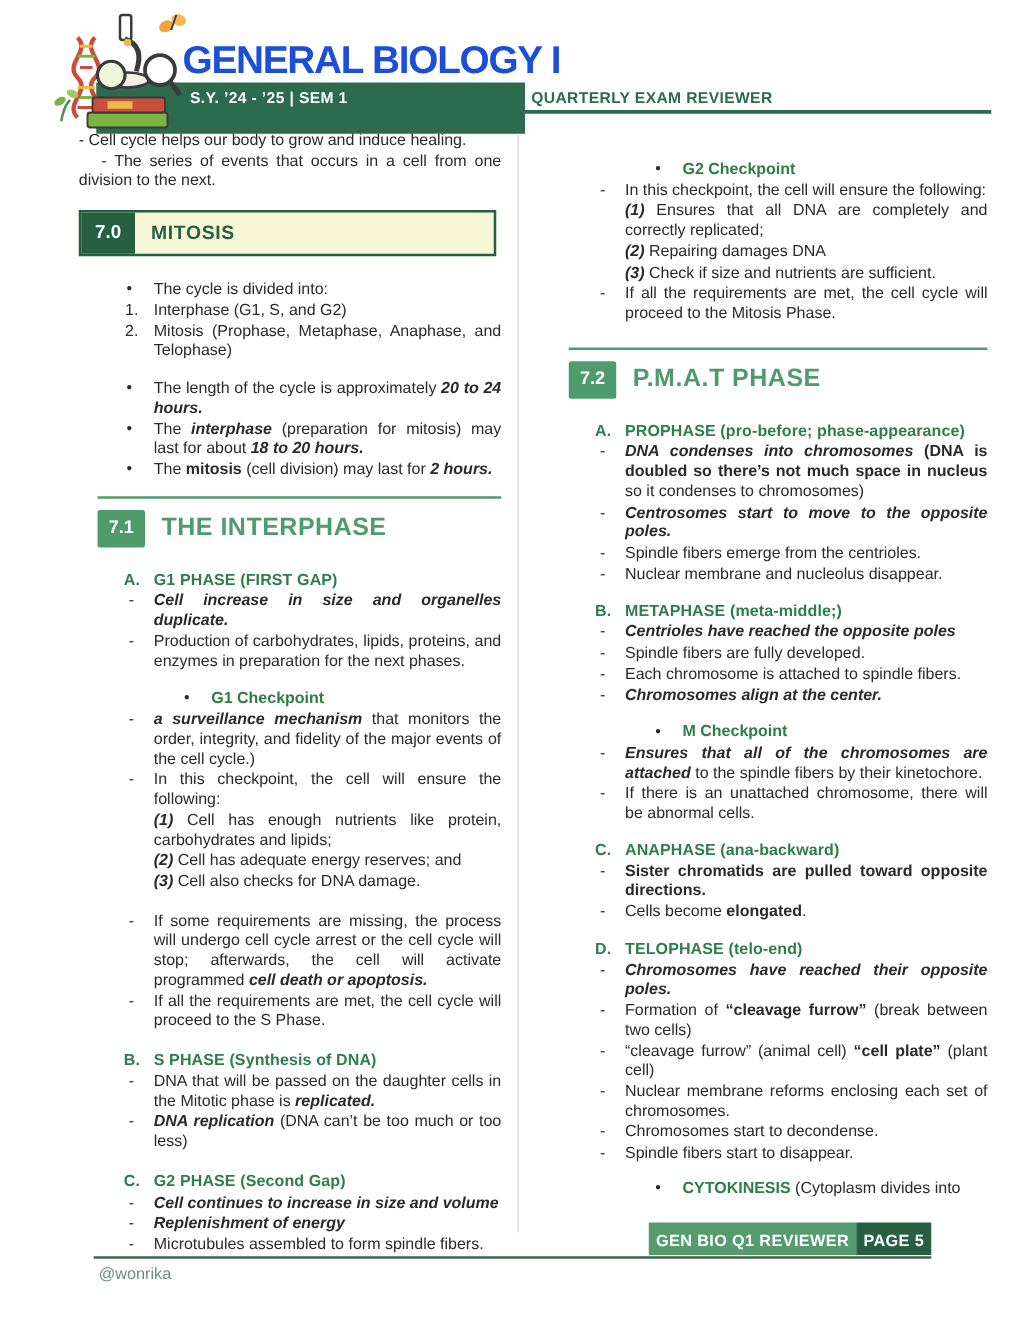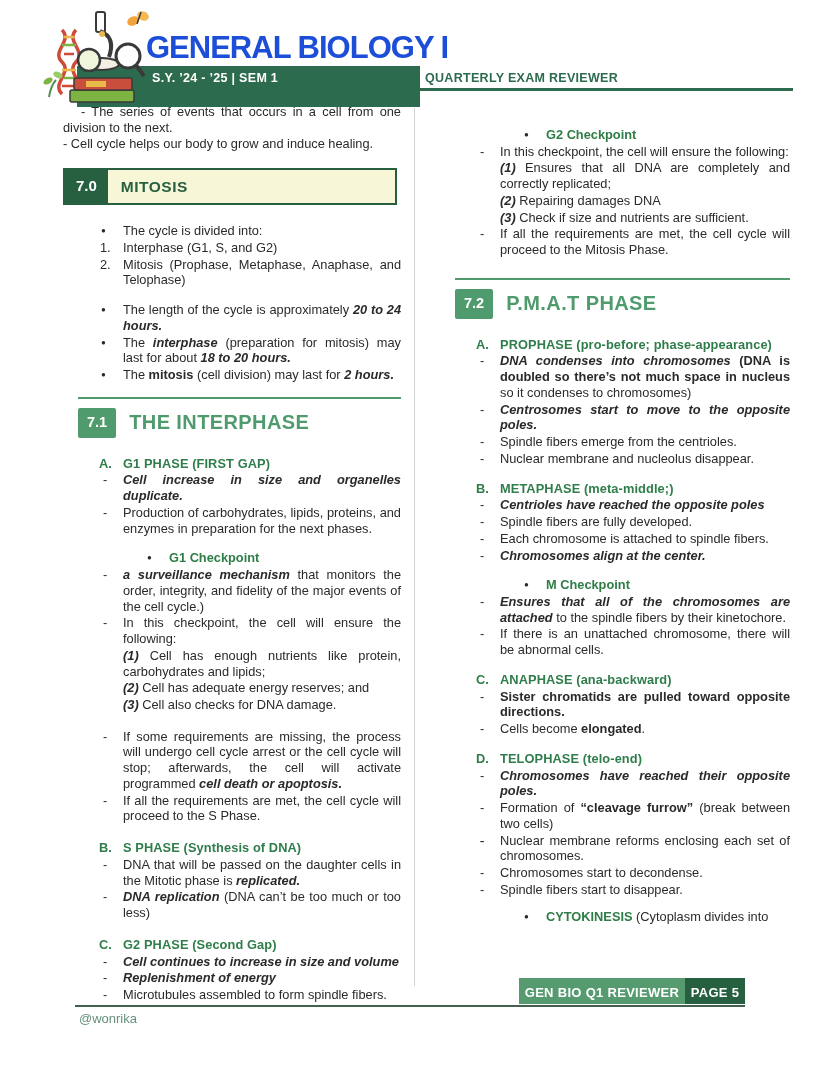--- a/index.html
+++ b/index.html
@@ -116,22 +116,22 @@
   <div class="sybar">
     <span>S.Y. ’24 - ’25  | SEM 1</span>
   </div>
 
   <div class="reviewer">QUARTERLY EXAM REVIEWER</div>
   <div class="header-rule"></div>
 
   <div class="divider"></div>
 
   <section class="col" id="col-left">
+      <div class="blk p"><span class="ct"><span>- Cell cycle helps our body to grow and induce healing.</span></span></div>
       <div class="blk p ind"><span class="ct"><span>- The series of events that occurs in a cell from one division to the next.</span></span></div>
-      <div class="blk p"><span class="ct"><span>- Cell cycle helps our body to grow and induce healing.</span></span></div>
       <div class="blk box" style="margin-top: 16px;">
         <span class="boxnum">7.0</span>
         <span class="boxtitle">MITOSIS</span>
       </div>
       <div class="blk bullet" style="margin-top: 18px;"><span class="mk">●</span><span class="ct"><span>The cycle is divided into:</span></span></div>
       <div class="blk numli"><span class="mk">1.</span><span class="ct"><span>Interphase (G1, S, and G2)</span></span></div>
       <div class="blk numli"><span class="mk">2.</span><span class="ct"><span>Mitosis (Prophase, Metaphase, Anaphase, and Telophase)</span></span></div>
       <div class="blk bullet" style="margin-top: 14px;"><span class="mk">●</span><span class="ct"><span>The length of the cycle is approximately </span><span class="bi">20 to 24 hours.</span></span></div>
       <div class="blk bullet"><span class="mk">●</span><span class="ct"><span>The </span><span class="bi">interphase</span><span> (preparation for mitosis) may last for about </span><span class="bi">18 to 20 hours.</span></span></div>
       <div class="blk bullet"><span class="mk">●</span><span class="ct"><span>The </span><span class="b">mitosis</span><span> (cell division) may last for </span><span class="bi">2 hours.</span></span></div>
@@ -187,21 +187,21 @@
       <div class="blk dash"><span class="mk">-</span><span class="ct"><span class="bi">Chromosomes align at the center.</span></span></div>
       <div class="blk chk" style="margin-top: 14px;"><span class="mk">●</span><span class="ct"><span class="g">M Checkpoint</span></span></div>
       <div class="blk dash"><span class="mk">-</span><span class="ct"><span class="bi">Ensures that all of the chromosomes are attached</span><span> to the spindle fibers by their kinetochore.</span></span></div>
       <div class="blk dash"><span class="mk">-</span><span class="ct"><span>If there is an unattached chromosome, there will be abnormal cells.</span></span></div>
       <div class="blk letter" style="margin-top: 14px;"><span class="mk">C.</span><span class="ct"><span>ANAPHASE (ana-backward)</span></span></div>
       <div class="blk dash"><span class="mk">-</span><span class="ct"><span class="b">Sister chromatids are pulled toward opposite directions.</span></span></div>
       <div class="blk dash"><span class="mk">-</span><span class="ct"><span>Cells become </span><span class="b">elongated</span><span>.</span></span></div>
       <div class="blk letter" style="margin-top: 14px;"><span class="mk">D.</span><span class="ct"><span>TELOPHASE (telo-end)</span></span></div>
       <div class="blk dash"><span class="mk">-</span><span class="ct"><span class="bi">Chromosomes have reached their opposite poles.</span></span></div>
       <div class="blk dash"><span class="mk">-</span><span class="ct"><span>Formation of </span><span class="b">“cleavage furrow”</span><span> (break between two cells)</span></span></div>
-      <div class="blk dash"><span class="mk">-</span></div>
+      <div class="blk dash"><span class="mk">-</span><span class="ct"><span>“cleavage furrow” (animal cell) </span><span class="b">“cell plate”</span><span> (plant cell)</span></span></div>
       <div class="blk dash"><span class="mk">-</span><span class="ct"><span>Nuclear membrane reforms enclosing each set of chromosomes.</span></span></div>
       <div class="blk dash"><span class="mk">-</span><span class="ct"><span>Chromosomes start to decondense.</span></span></div>
       <div class="blk dash"><span class="mk">-</span><span class="ct"><span>Spindle fibers start to disappear.</span></span></div>
       <div class="blk chk" style="margin-top: 12px;"><span class="mk">●</span><span class="ct"><span class="g">CYTOKINESIS</span><span> (Cytoplasm divides into</span></span></div>
     </section>
 
   <div class="footer-rule"></div>
   <div class="btn reviewer-btn">GEN BIO Q1 REVIEWER</div>
   <div class="btn page-btn">PAGE 5</div>
   <div class="handle">@wonrika</div>

